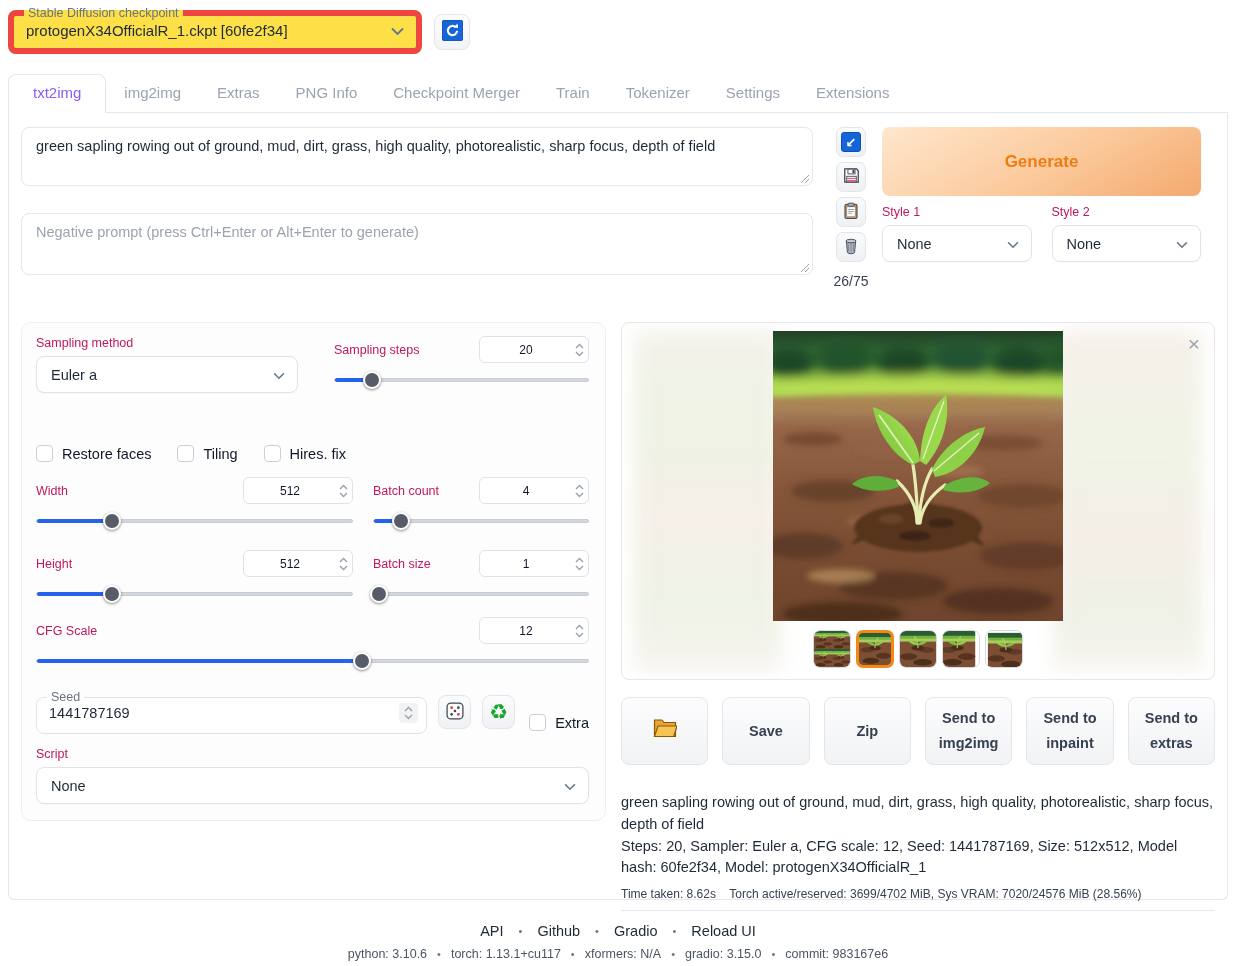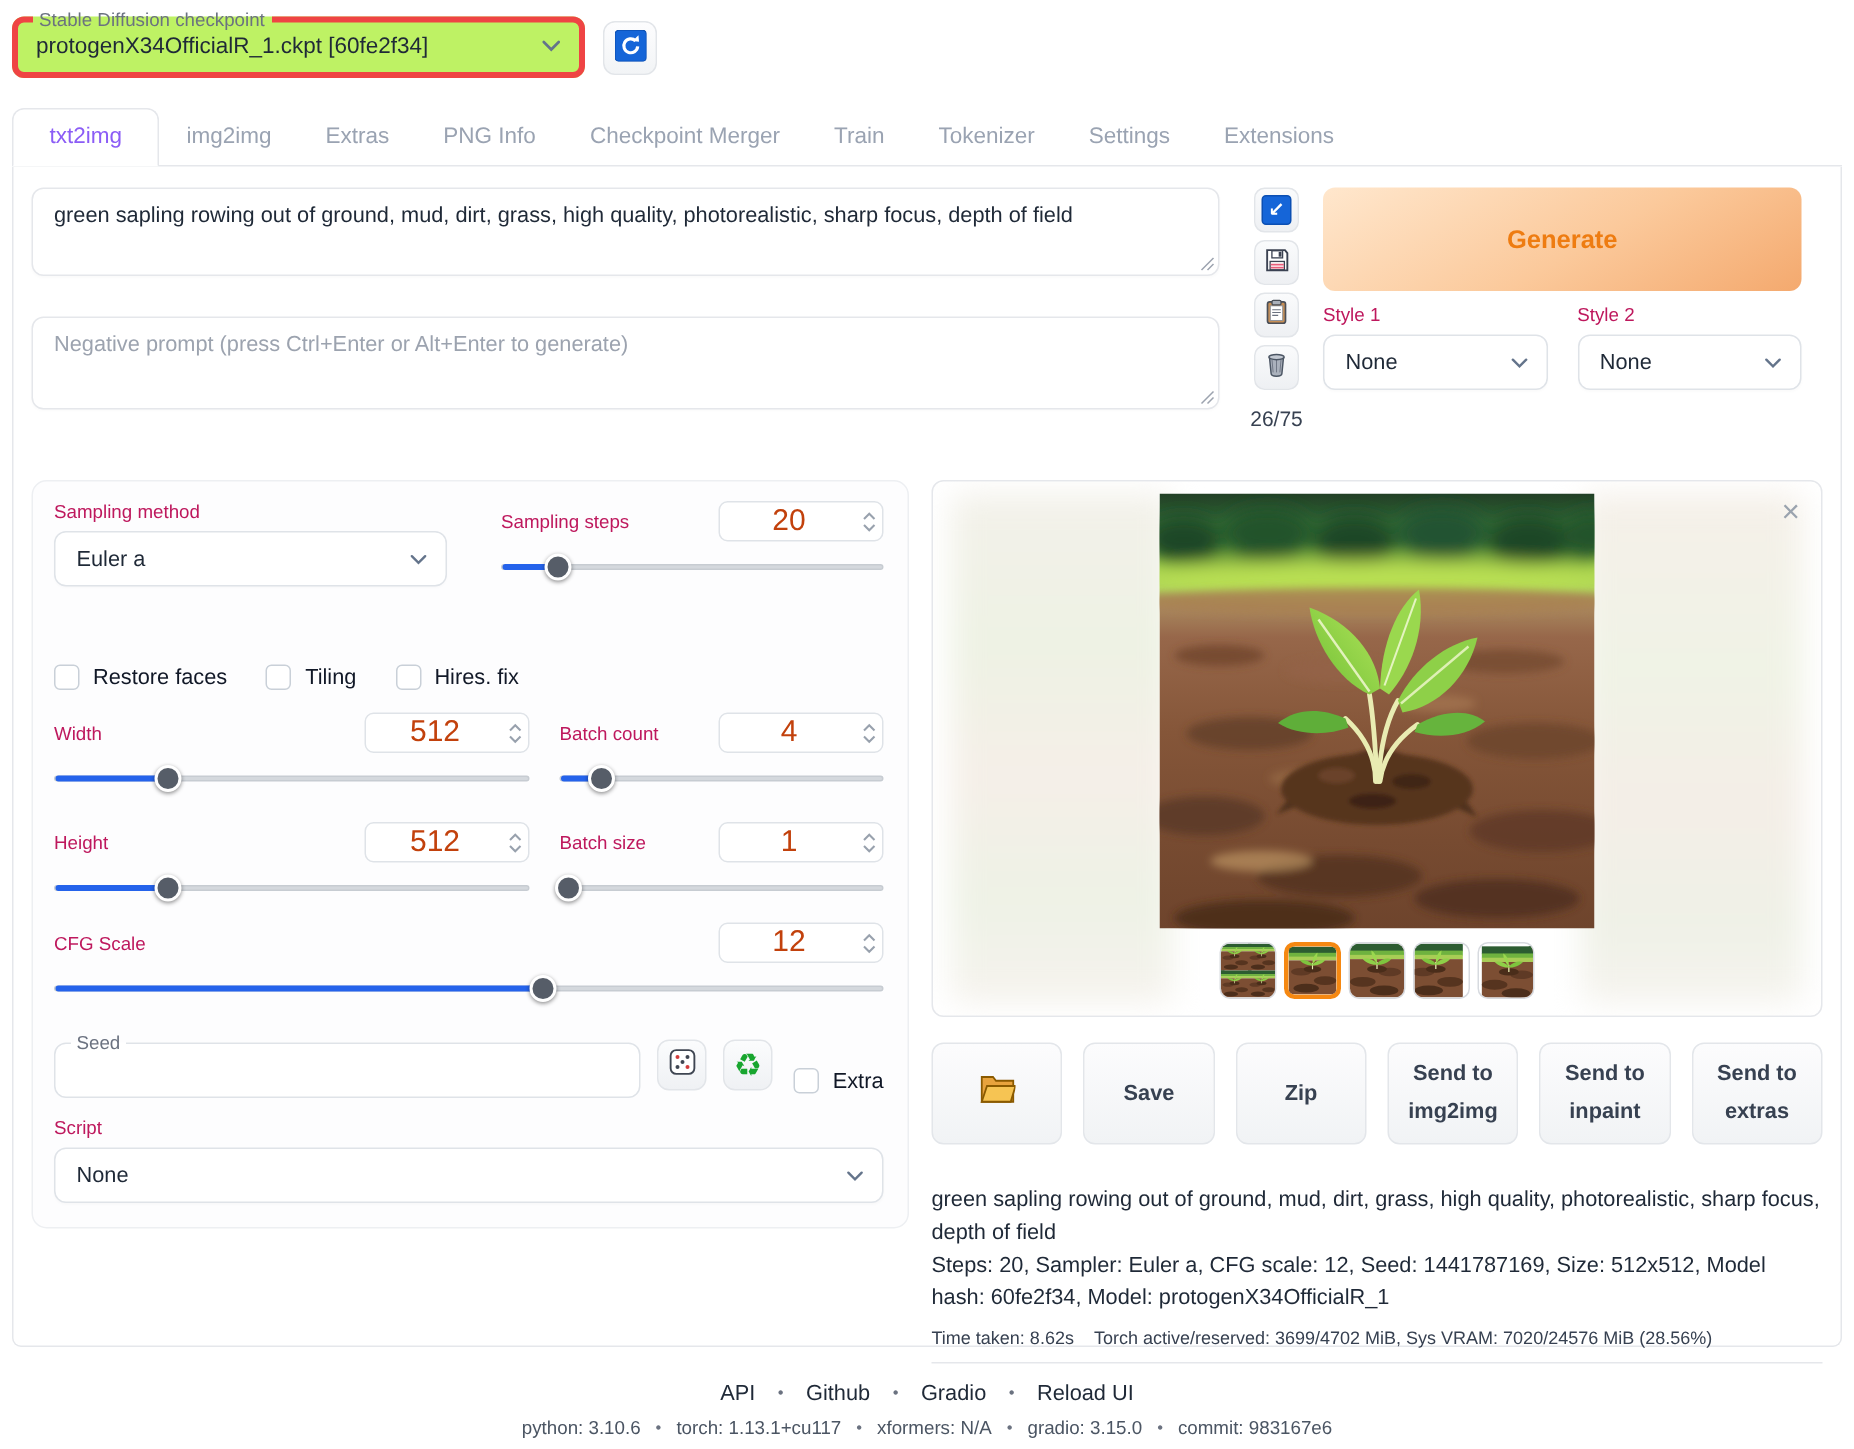--- a/index.html
+++ b/index.html
@@ -5,22 +5,22 @@
   * { margin:0; padding:0; box-sizing:border-box; }
   html,body { background:#fff; }
   body {
     width:1236px; height:966px; position:relative;
     font-family:"Liberation Sans", sans-serif;
     color:#111827; font-size:14.5px; overflow:hidden;
   }
   
   .topbar { display:flex; align-items:flex-start; gap:12px; padding:6px 0 0 8px; }
   fieldset.ckpt {
-    width:382px; border:4px solid #ef4444; border-radius:8px;
-    padding:2px 12px 9px 12px; background:#bef264;
+    width:414px; border:6px solid #ef4444; border-radius:8px;
+    padding:2px 12px 9px 12px; background:#fde047;
   }
   fieldset.ckpt legend, fieldset.seed legend {
     font-size:12.5px; color:#6b7280; padding:0 4px; margin-left:-2px;
   }
   .ckpt-row { display:flex; align-items:center; justify-content:space-between; }
   .ckpt-value { font-size:15px; color:#1f2937; }
   .sq-btn {
     width:36px; height:36px; margin-top:8px;
     border:1px solid #e2e5e9; border-radius:8px;
     background:linear-gradient(#fdfdfe,#f2f4f6);
@@ -84,21 +84,21 @@
     padding:13px 16px 16px 14px; min-height:432px;
   }
   .row1 { display:flex; }
   .sm-group { width:262px; margin-right:36px; }
   .steps-group { flex:1; }
   .num-row { display:flex; align-items:center; justify-content:space-between; }
   .num-input {
     width:110px; height:27px; border:1px solid #dfe3e8; border-radius:6px; background:#fff;
     display:flex; align-items:center; position:relative; cursor:text;
   }
-  .num-input .val { flex:1; text-align:center; font-size:20px; color:#c2410c; padding-right:16px; }
+  .num-input .val { flex:1; text-align:center; font-size:12px; color:#0f172a; padding-right:16px; }
   .spin { position:absolute; right:4px; top:0; bottom:0; display:flex; flex-direction:column; justify-content:center; gap:2px; cursor:pointer; }
   .slider { position:relative; height:18px; margin-top:8px; cursor:pointer; }
   .slider-track { position:absolute; left:0; right:0; top:7px; height:4px; border-radius:3px; background:#d4d8dd; border:1px solid #c7ccd2; }
   .slider-fill { position:absolute; left:0; top:-1px; height:4px; border-radius:3px; background:#2563eb; border:1px solid #2563eb; }
   .slider-handle {
     position:absolute; top:9px; width:18px; height:18px; border-radius:50%;
     background:#565d68; border:2.5px solid #fff; transform:translate(-50%,-50%);
     box-shadow:0 1px 3px rgba(0,0,0,0.45); cursor:grab;
   }
   .cb-row { display:flex; gap:26px; margin-top:31px; align-items:center; }
@@ -546,20 +546,31 @@
           <div class="slider-track">
             <div class="slider-fill" style="width: 59%;"></div>
           </div>
           <div class="slider-handle" style="left: 59%;"></div>
         </div>
       </div>
 
       <div class="seed-row">
         <fieldset class="seed">
           <legend>Seed</legend>
+          <div class="seed-inner">
+            <span class="seed-val">1441787169</span>
+            <span class="seed-spin">
+              <svg width="9" height="6">
+                  <path d="M1 5 L4.5 1.5 L8 5" stroke="#98a1ad" fill="none" stroke-width="1.4"></path>
+                </svg>
+              <svg width="9" height="6">
+                  <path d="M1 1 L4.5 4.5 L8 1" stroke="#98a1ad" fill="none" stroke-width="1.4"></path>
+                </svg>
+            </span>
+          </div>
         </fieldset>
         <div class="icon-btn">
           <span>
             <svg width="20" height="20" viewBox="0 0 24 24">
               <rect x="2.5" y="2.5" width="19" height="19" rx="4.5" fill="#fff" stroke="#3f4652" stroke-width="1.5"></rect>
               <circle cx="8" cy="8" r="1.6" fill="#d23b3b"></circle>
               <circle cx="16" cy="8" r="1.6" fill="#3f4652"></circle>
               <circle cx="12" cy="12" r="1.6" fill="#3f4652"></circle>
               <circle cx="8" cy="16" r="1.6" fill="#3f4652"></circle>
               <circle cx="16" cy="16" r="1.6" fill="#d23b3b"></circle>

